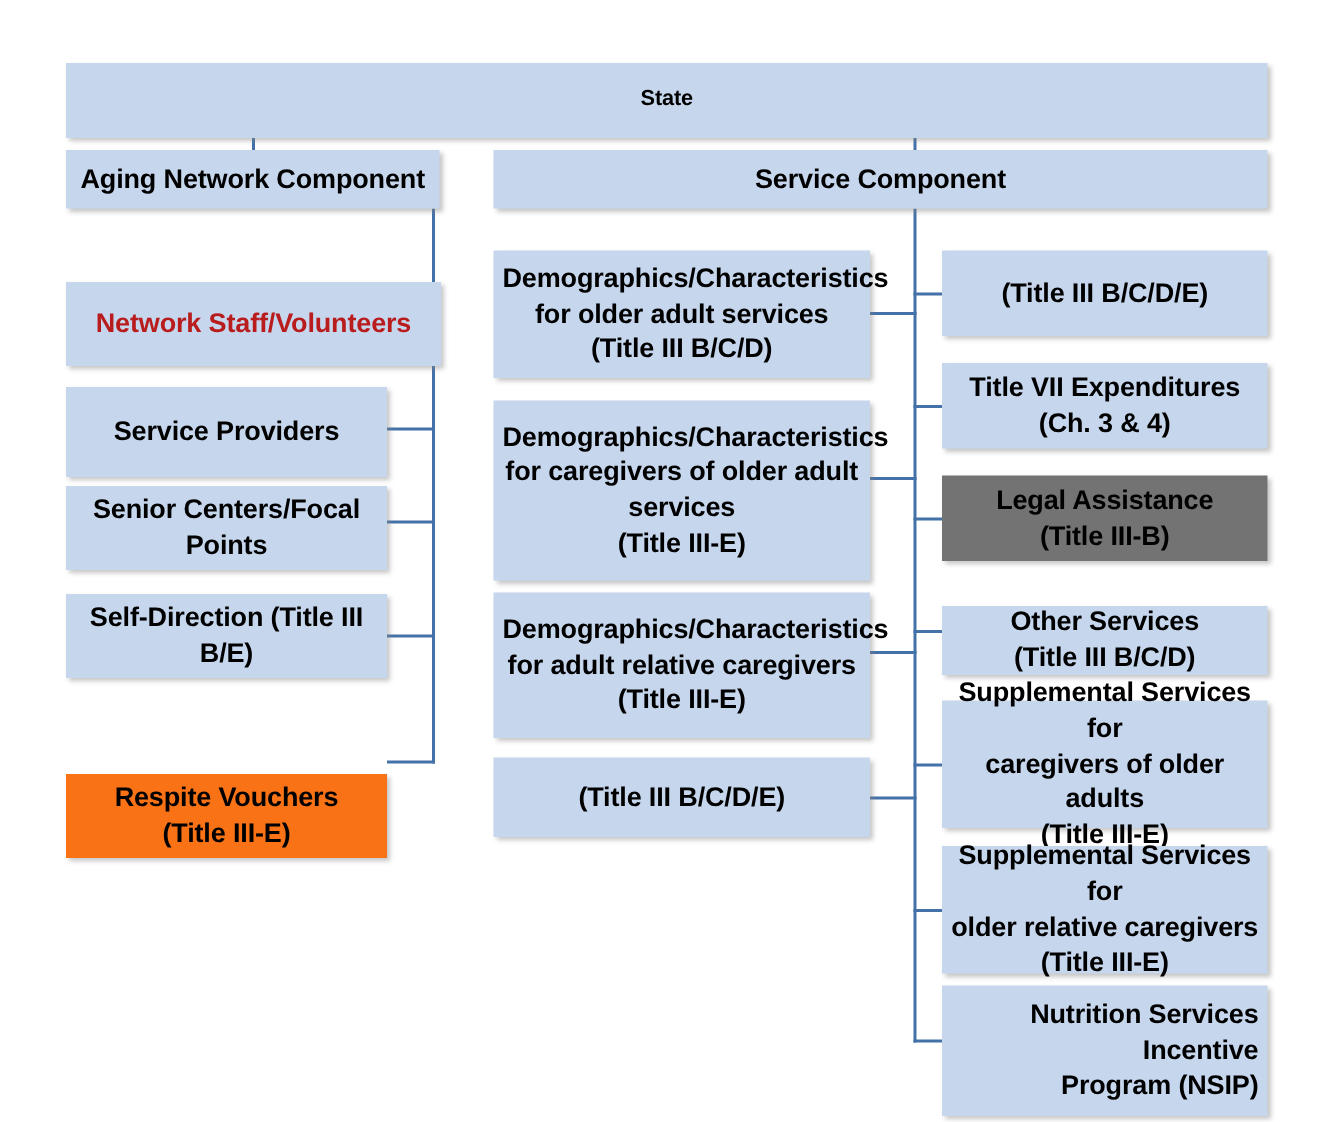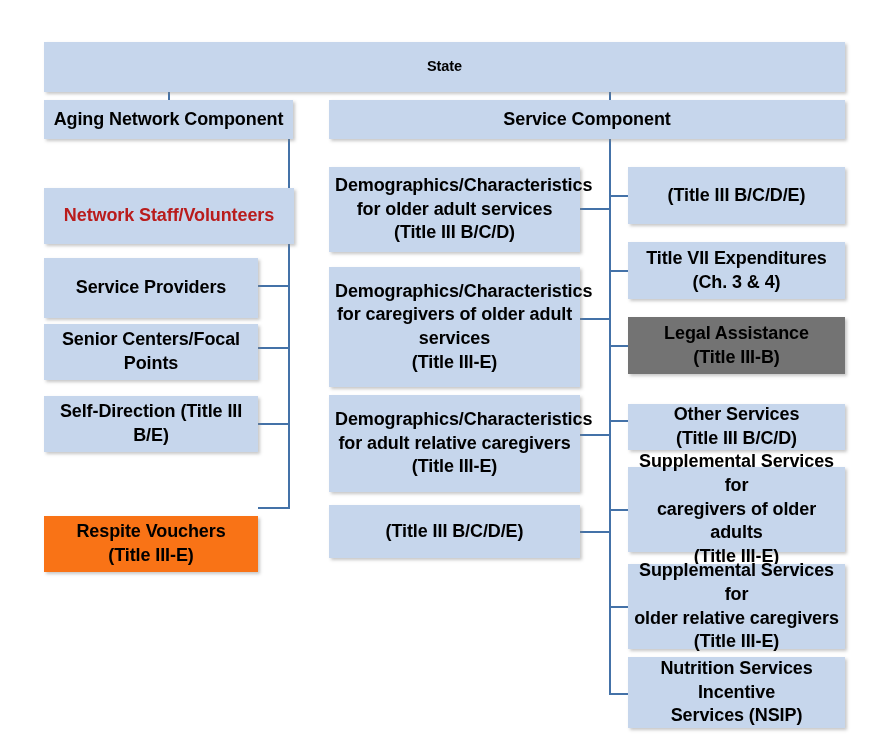--- a/index.html
+++ b/index.html
@@ -177,20 +177,20 @@
         <span>(Title III-E)</span>
       </span>
   </div>
   <div class="node node-leaf" style="left: 628px; top: 564px; width: 217px; height: 85px; background: rgb(198, 214, 236); color: rgb(0, 0, 0);">
     <span class="lines">
         <span>Supplemental Services for</span>
         <span>older relative caregivers</span>
         <span>(Title III-E)</span>
       </span>
   </div>
-  <div class="node node-leaf" style="left: 628px; top: 657px; width: 217px; height: 71px; background: rgb(198, 214, 236); color: rgb(0, 0, 0);">
+  <div class="node node-leaf" style="left: 628px; top: 657px; width: 217px; height: 87px; background: rgb(198, 214, 236); color: rgb(0, 0, 0); text-align: right;">
     <span class="lines">
         <span>Nutrition Services Incentive</span>
-        <span>Services (NSIP)</span>
+        <span>Program (NSIP)</span>
       </span>
   </div>
 
 </div>
 
 </body></html>

